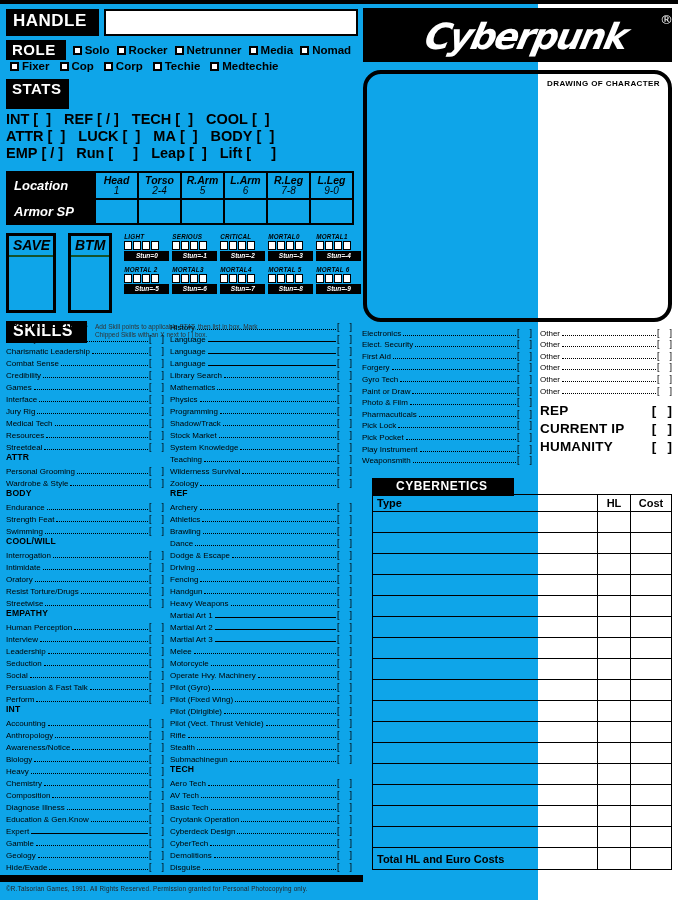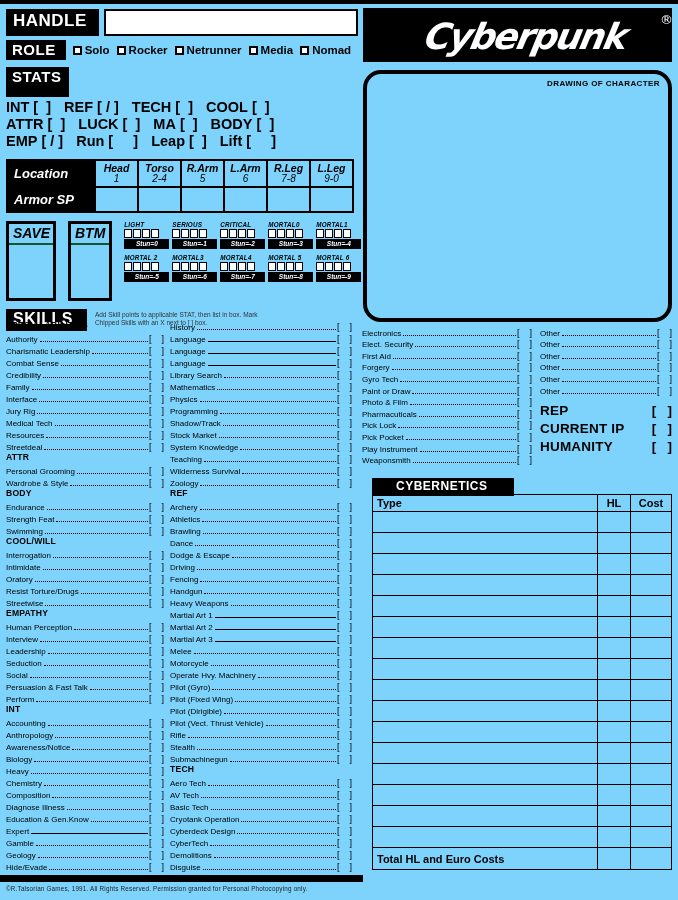--- a/index.html
+++ b/index.html
@@ -1,18 +1,18 @@
 <!DOCTYPE html>
 <html><head>
 <meta charset="utf-8">
 <style>
   * { margin:0; padding:0; box-sizing:border-box; }
   html,body { width:678px; height:900px; background:#fff; color:#000;
     font-family:"Liberation Sans", sans-serif; overflow:hidden; }
-  #sheet { position:relative; width:678px; height:900px; background:#7dd3fc; }
+  #sheet { position:relative; width:538px; height:900px; background:#0ea5e9; }
 
   .blkbox { display:inline-block; background:#000; color:#fff; font-weight:bold;
     padding:1px 8px 12px 6px; letter-spacing:.5px; }
 
   #top-rule { position:absolute; left:0; top:0; width:678px; height:4px; background:#000; }
 
   
   #left-col { position:absolute; left:6px; top:9px; width:352px; }
   #handle-row { display:flex; align-items:stretch; }
   #handle-label { font-size:17px; padding:2px 12px 3px 7px; }
@@ -136,20 +136,42 @@
             <span class="chk"></span>
             <span class="role-name">Netrunner</span>
           </span>
           <span class="role-item">
             <span class="chk"></span>
             <span class="role-name">Media</span>
           </span>
           <span class="role-item">
             <span class="chk"></span>
             <span class="role-name">Nomad</span>
+          </span>
+        </div>
+      <div class="role-line" id="role-line2">
+          <span class="role-item">
+            <span class="chk"></span>
+            <span class="role-name">Fixer</span>
+          </span>
+          <span class="role-item">
+            <span class="chk"></span>
+            <span class="role-name">Cop</span>
+          </span>
+          <span class="role-item">
+            <span class="chk"></span>
+            <span class="role-name">Corp</span>
+          </span>
+          <span class="role-item">
+            <span class="chk"></span>
+            <span class="role-name">Techie</span>
+          </span>
+          <span class="role-item">
+            <span class="chk"></span>
+            <span class="role-name">Medtechie</span>
           </span>
         </div>
     </div>
 
 
     <div>
       <span class="blkbox" id="stats-label">STATS</span>
       <div id="stats-rows">
           <div class="stat-line">
             <span class="stat-item">
@@ -389,21 +411,21 @@
         <span class="sname">Combat Sense</span>
         <span class="leader"></span>
         <span class="brk">[    ]</span>
       </div>
       <div class="srow">
         <span class="sname">Credibility</span>
         <span class="leader"></span>
         <span class="brk">[    ]</span>
       </div>
       <div class="srow">
-        <span class="sname">Family</span>
+        <span class="sname">Games</span>
         <span class="leader"></span>
         <span class="brk">[    ]</span>
       </div>
       <div class="srow">
         <span class="sname">Interface</span>
         <span class="leader"></span>
         <span class="brk">[    ]</span>
       </div>
       <div class="srow">
         <span class="sname">Jury Rig</span>

